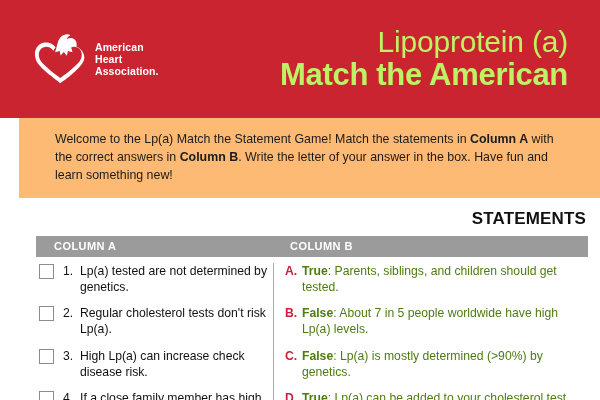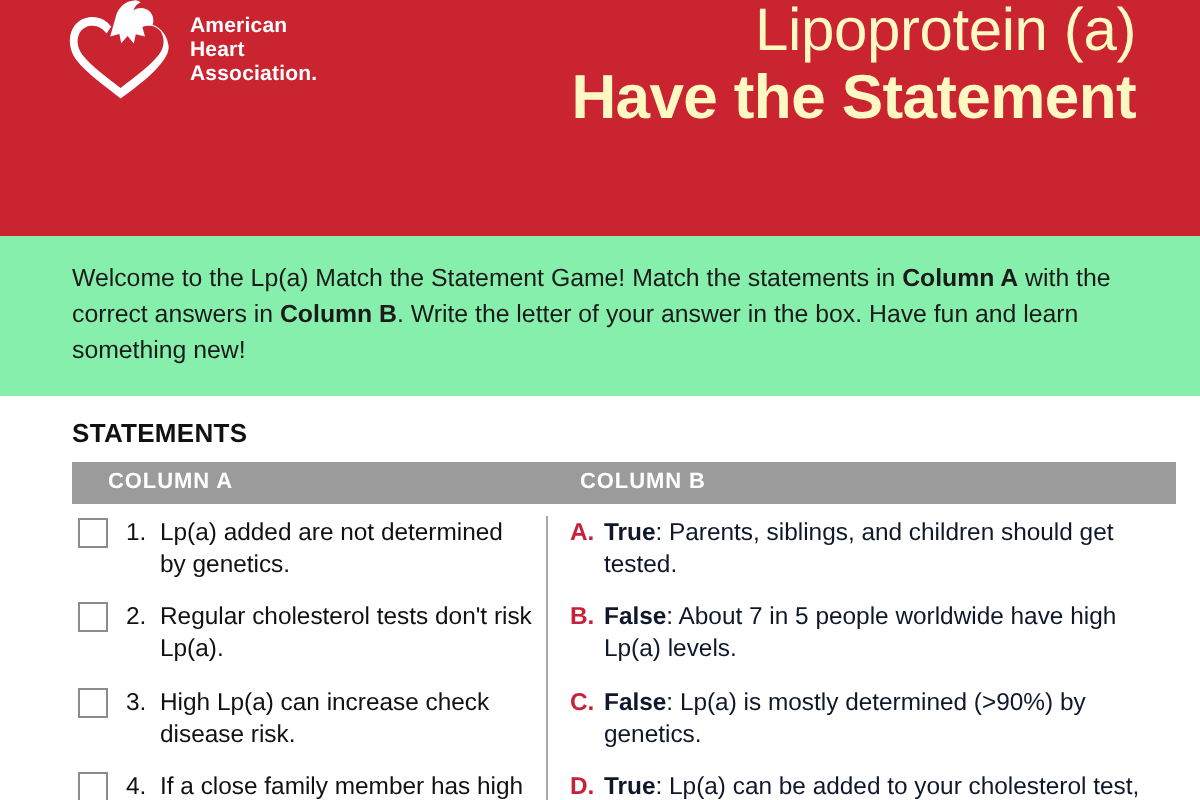--- a/index.html
+++ b/index.html
@@ -14,21 +14,21 @@
     font-family: "Liberation Sans", sans-serif;
     -webkit-font-smoothing: antialiased;
   }
 
   
   .header {
     position: relative;
     height: 118px;
     background: #ca2430;
     display: flex;
-    align-items: flex-start;
+    align-items: center;
     justify-content: space-between;
     box-sizing: border-box;
     padding: 0 24px 0 34px;
   }
 
   .logo-block {
     display: flex;
     align-items: center;
     gap: 9px;
   }
@@ -42,62 +42,64 @@
     color: #ffffff;
     font-size: 10.5px;
     font-weight: bold;
     line-height: 1.16;
     letter-spacing: 0.1px;
     white-space: pre-line;
   }
 
   .title-block {
     text-align: right;
-    color: #fef9c3;
+    color: #bef264;
     padding-right: 8px;
   }
   .title-line1 {
     font-size: 30px;
     font-weight: 300;
     line-height: 1.04;
     letter-spacing: -0.2px;
   }
   .title-line2 {
     font-size: 31px;
     font-weight: bold;
     line-height: 1.08;
     letter-spacing: -0.3px;
     margin-top: 1px;
   }
 
   
   .intro {
-    background: #86efac;
+    background: #fdba74;
     box-sizing: border-box;
     padding: 12px 30px 13px 36px;
+    margin-left: 19px;
   }
   .intro p {
     margin: 0;
     color: #1b1b1b;
     font-size: 12.4px;
     line-height: 1.47;
   }
   .intro b { font-weight: bold; }
 
   
   .section {
     box-sizing: border-box;
     padding: 11px 14px 0 36px;
   }
   .section-title {
-    font-size: 13px;
+    font-size: 17px;
     font-weight: bold;
     color: #111111;
     letter-spacing: 0.15px;
     margin-bottom: 7px;
+    text-align: right;
   }
 
   .col-header {
     display: flex;
     background: #9b9b9b;
     height: 21px;
     align-items: center;
     width: 552px;
   }
   .col-header .ch {
@@ -165,42 +167,42 @@
   .ans-letter {
     color: #c8223a;
     font-weight: bold;
     font-size: 12.2px;
     width: 17px;
     flex: 0 0 auto;
     line-height: 1.33;
   }
   .ans-text {
     font-size: 12.2px;
-    color: #0f172a;
+    color: #4d7c0f;
     line-height: 1.33;
   }
   .ans-text b { font-weight: bold; }
 </style>
 </head>
 <body>
 
 <div class="header">
 
   <div class="logo-block">
     <svg class="logo-mark" viewBox="0 0 52 50" aria-hidden="true">
       <path fill="#ffffff" d="M26.3 49.2C20.6 44.4 5.4 34.3 2.2 26.6 -1.3 18.2 2.6 9.6 10.6 8.6c4.6-.6 8.4 1.4 11 4.6l-2.3 3.6c-1.9-2.6-4.7-4.3-8-3.9-5.4.6-8 6.4-5.6 12 2.3 5.4 12.9 13.2 20.6 19.1 7.7-5.9 18.3-13.7 20.6-19.1 2.4-5.6-.2-11.4-5.6-12-1.5-.2-2.9.1-4.1.6l1.3 4.8-4.6-1.2-1 4.6-3.1-3.7-3.2 3.6-.9-4.6-4.6 1.3 2.6-9.3C25 3.3 28.9.4 33.1.2c1.3-.1 2.4.3 3.2 1.1-1.7.7-3 2.1-3.6 3.9 2.5-1.6 5.5-1.6 7.6.1 2.2 1.7 2.9 4.6 2 7.1 4.6 1.7 7.6 5.9 8 10.9.6 7.9-15.9 20.2-24 25.9z"></path>
     </svg>
     <div class="logo-wordmark">American
 Heart
 Association.</div>
   </div>
 
   <div class="title-block">
     <div class="title-line1">Lipoprotein (a)</div>
-    <div class="title-line2">Have the Statement</div>
+    <div class="title-line2">Match the American</div>
   </div>
 
 </div>
 
 <div class="intro">
   <p><span>Welcome to the Lp(a) Match the Statement Game! Match the statements in </span><b>Column A</b><span> with the correct answers in </span><b>Column B</b><span>. Write the letter of your answer in the box. Have fun and learn something new!</span></p>
 </div>
 
 <div class="section">
 
@@ -211,21 +213,21 @@
     <div class="ch ch-b">COLUMN B</div>
   </div>
 
   <div class="cols">
 
     <div class="col-a">
 
       <div class="stmt-row">
         <div class="checkbox"></div>
         <div class="stmt-num">1.</div>
-        <div class="stmt-text">Lp(a) added are not determined by genetics.</div>
+        <div class="stmt-text">Lp(a) tested are not determined by genetics.</div>
       </div>
 
       <div class="stmt-row">
         <div class="checkbox"></div>
         <div class="stmt-num">2.</div>
         <div class="stmt-text">Regular cholesterol tests don't risk Lp(a).</div>
       </div>
 
       <div class="stmt-row">
         <div class="checkbox"></div>

